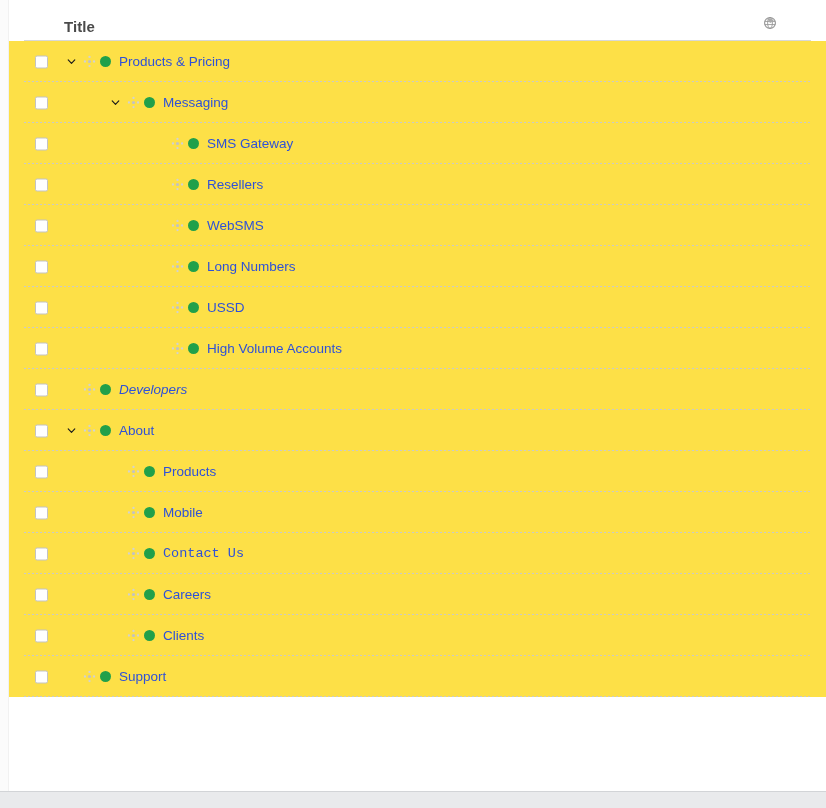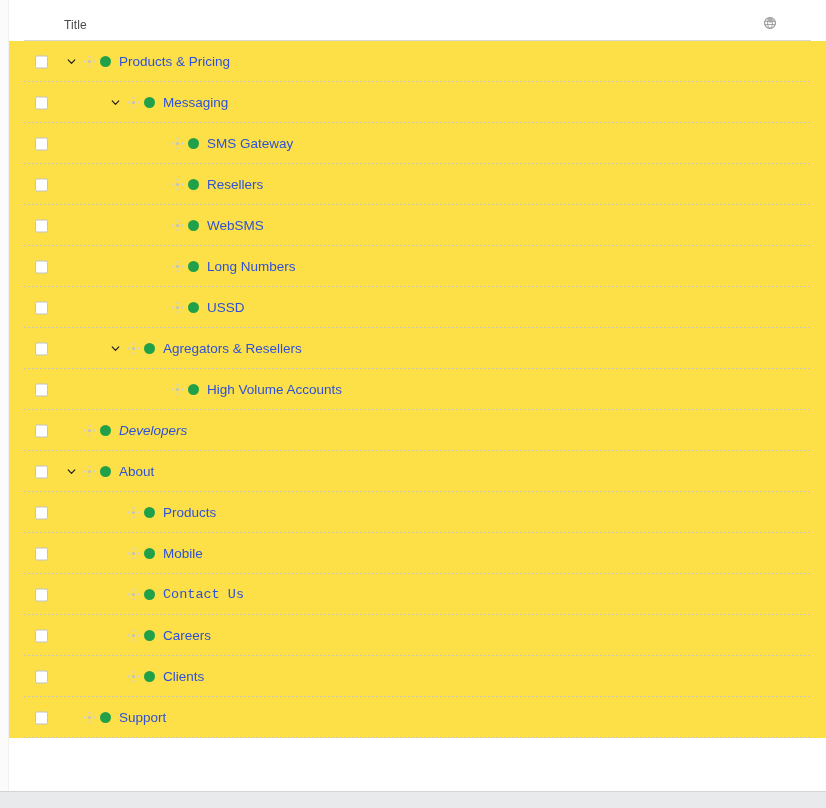--- a/index.html
+++ b/index.html
@@ -47,22 +47,22 @@
   .thead {
     height: 40px;
     position: relative;
     border-bottom: 1px solid #d8d8d8;
     margin: 0 15px 0 15px;
   }
   .th-title {
     position: absolute;
     left: 40px;
     top: 19px;
-    font-size: 12px;
-    font-weight: normal;
+    font-size: 15px;
+    font-weight: bold;
     color: #4a4a4a;
     letter-spacing: 0.1px;
     line-height: 1;
   }
   .th-icon {
     position: absolute;
     right: 34px;
     top: 16px;
     width: 14px;
     height: 14px;
@@ -327,42 +327,20 @@
           <circle cx="7" cy="11.9" r="1.25" fill="#d2d2d2"></circle>
           <circle cx="2.1" cy="7" r="1.25" fill="#d2d2d2"></circle>
           <circle cx="11.9" cy="7" r="1.25" fill="#d2d2d2"></circle>
         </svg>
       </div>
       <div class="status-dot" style="background: rgb(33, 160, 74);"></div>
       <a class="row-title" href="#" style="color: rgb(46, 81, 216);">USSD</a>
     </div>
   </div>
 
-  <div class="row">
-    <div class="chk"></div>
-    <div class="cells">
-      <div class="indent" style="width: 98px;"></div>
-      <div class="twisty">
-        <svg viewBox="0 0 12 12" width="11" height="11" aria-hidden="true">
-          <path d="M2.4 4.3 L6 8.1 L9.6 4.3" fill="none" stroke="#1b1b1b" stroke-width="1.25" stroke-linecap="round" stroke-linejoin="round"></path>
-        </svg>
-      </div>
-      <div class="handle">
-        <svg viewBox="0 0 14 14" width="13" height="13" aria-hidden="true">
-          <circle cx="7" cy="7" r="1.7" fill="#c2c2c2"></circle>
-          <circle cx="7" cy="2.1" r="1.25" fill="#d2d2d2"></circle>
-          <circle cx="7" cy="11.9" r="1.25" fill="#d2d2d2"></circle>
-          <circle cx="2.1" cy="7" r="1.25" fill="#d2d2d2"></circle>
-          <circle cx="11.9" cy="7" r="1.25" fill="#d2d2d2"></circle>
-        </svg>
-      </div>
-      <div class="status-dot" style="background: rgb(33, 160, 74);"></div>
-      <a class="row-title" href="#" style="color: rgb(46, 81, 216);">Agregators &amp; Resellers</a>
-    </div>
-  </div>
 
   <div class="row">
     <div class="chk"></div>
     <div class="cells">
       <div class="indent" style="width: 142px;"></div>
       <div class="twisty empty"></div>
       <div class="handle">
         <svg viewBox="0 0 14 14" width="13" height="13" aria-hidden="true">
           <circle cx="7" cy="7" r="1.7" fill="#c2c2c2"></circle>
           <circle cx="7" cy="2.1" r="1.25" fill="#d2d2d2"></circle>

